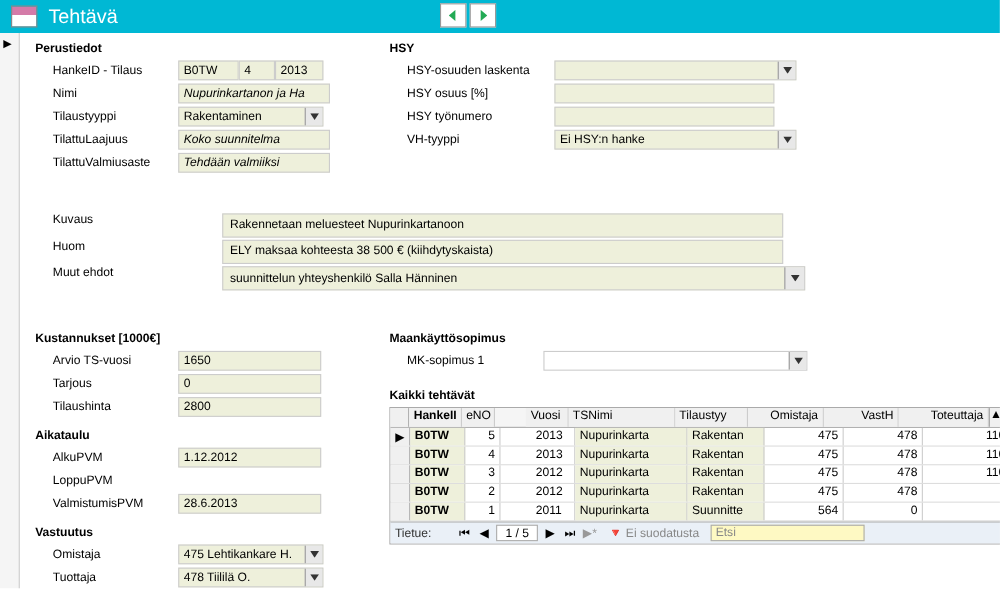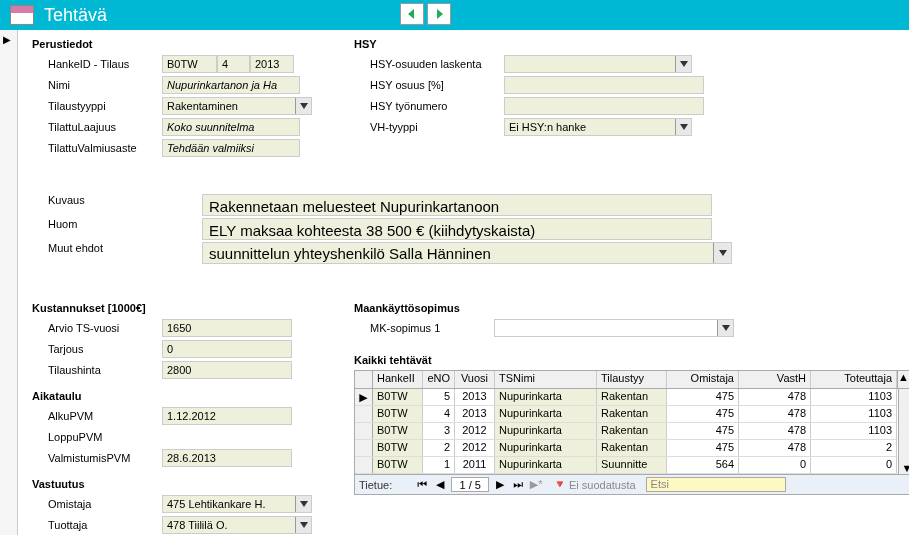--- a/index.html
+++ b/index.html
@@ -19,39 +19,39 @@
   .label { width: 130px; padding-left: 16px; }
   .col-left { position: absolute; left: 14px; top: 6px; width: 320px; }
   .col-right { position: absolute; left: 336px; top: 6px; width: 560px; }
   .input, .textbox { background: #eef0db; border: 1px solid #ccc; height: 18px; padding: 1px 4px; font-size: 11px; font-family: inherit; }
   .input.sm { width: 55px; }
   .input.xs { width: 33px; }
   .input.yr { width: 44px; }
   .input.md { width: 138px; font-style: italic; }
   .input.md2 { width: 130px; }
   .select { background: #eef0db; border: 1px solid #ccc; height: 18px; font-size: 11px; font-family: inherit; display: inline-flex; align-items: center; justify-content: space-between; padding: 0 0 0 4px; }
-  .select.w140 { width: 150px; }
-  .select.w210 { width: 188px; }
+  .select.w140 { width: 132px; }
+  .select.w210 { width: 220px; }
   .select .caret { width: 16px; height: 16px; background: #e8e8e8; border-left: 1px solid #999; display: inline-flex; align-items: center; justify-content: center; }
   .caret svg { width: 8px; height: 6px; }
   .full-row { margin-top: 2px; display: flex; align-items: flex-start; }
   .full-row .label { padding-left: 16px; width: 170px; }
-  .widebox { background: #eef0db; border: 1px solid #ccc; padding: 3px 6px; font-size: 15px; width: 510px; height: 22px; }
+  .widebox { background: #eef0db; border: 1px solid #ccc; padding: 3px 6px; font-size: 11px; width: 510px; height: 22px; }
   .widebox.sel { width: 530px; height: 22px; display: flex; justify-content: space-between; align-items: center; padding: 0 0 0 6px; }
   .widebox.sel .caret { width: 18px; height: 20px; background: #e8e8e8; border-left: 1px solid #999; display: flex; align-items: center; justify-content: center; }
   .wide-full-area { position: absolute; left: 14px; top: 162px; width: 720px; }
   .lower-left { position: absolute; left: 14px; top: 270px; width: 320px; }
   .lower-right { position: absolute; left: 336px; top: 270px; width: 562px; }
   .table-wrap { border: 1px solid #aaa; margin-top: 4px; background: #fff; }
   .thead { display: flex; background: #f5f5f5; border-bottom: 1px solid #aaa; height: 18px; }
   .th, .td { border-right: 1px solid #ccc; padding: 1px 4px; font-size: 11px; overflow: hidden; white-space: nowrap; }
   .th { background: #f0f0f0; }
   .trow { display: flex; height: 17px; border-bottom: 1px solid #ddd; }
   .rsel { width: 18px; background: #f0f0f0; border-right: 1px solid #aaa; display: flex; align-items: center; justify-content: center; }
-  .c-hid { width: 50px; } .c-eno { width: 32px; text-align: right; } .c-vuosi { width: 40px; text-align: center; } .c-nimi { width: 102px; } .c-tyyp { width: 70px; } .c-om { width: 72px; text-align: right; } .c-vh { width: 72px; text-align: right; } .c-tot { width: 86px; text-align: right; }
+  .c-hid { width: 50px; font-weight: bold; } .c-eno { width: 32px; text-align: right; } .c-vuosi { width: 40px; text-align: left; margin-left: 28px; } .c-nimi { width: 102px; } .c-tyyp { width: 70px; } .c-om { width: 72px; text-align: right; } .c-vh { width: 72px; text-align: right; } .c-tot { width: 86px; text-align: right; }
   .td.c-hid, .td.c-nimi, .td.c-tyyp { background: #eef0db; }
   .table-scroll { width: 17px; background: #f0f0f0; border-left: 1px solid #aaa; }
   .table-body-wrap { display: flex; }
   .table-body { flex: 1; }
   .recnav { background: #eaf0f7; border-top: 1px solid #aaa; height: 20px; display: flex; align-items: center; font-size: 11px; padding: 0 4px; gap: 4px; }
   .recnav .lbl { color: #333; margin-right: 19px; }
   .recnav .recbtn { width: 14px; height: 14px; display: inline-flex; align-items: center; justify-content: center; cursor: pointer; }
   .recnav input { width: 38px; height: 15px; border: 1px solid #aaa; font-size: 11px; text-align: center; }
   .recnav .filter { color: #888; margin-left: 6px; display: flex; align-items: center; gap: 2px; }
   .recnav .search { border: 1px solid #aaa; height: 15px; width: 140px; background: #fef9c3; padding: 0 4px; margin-left: 6px; color: #888; }

